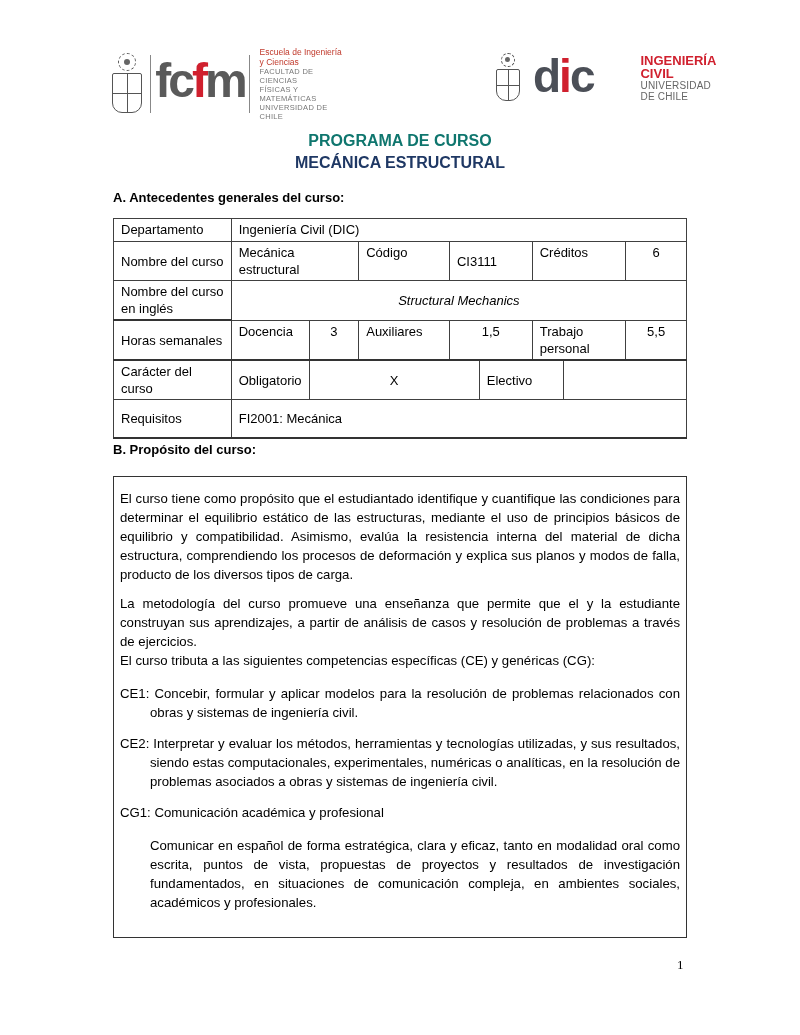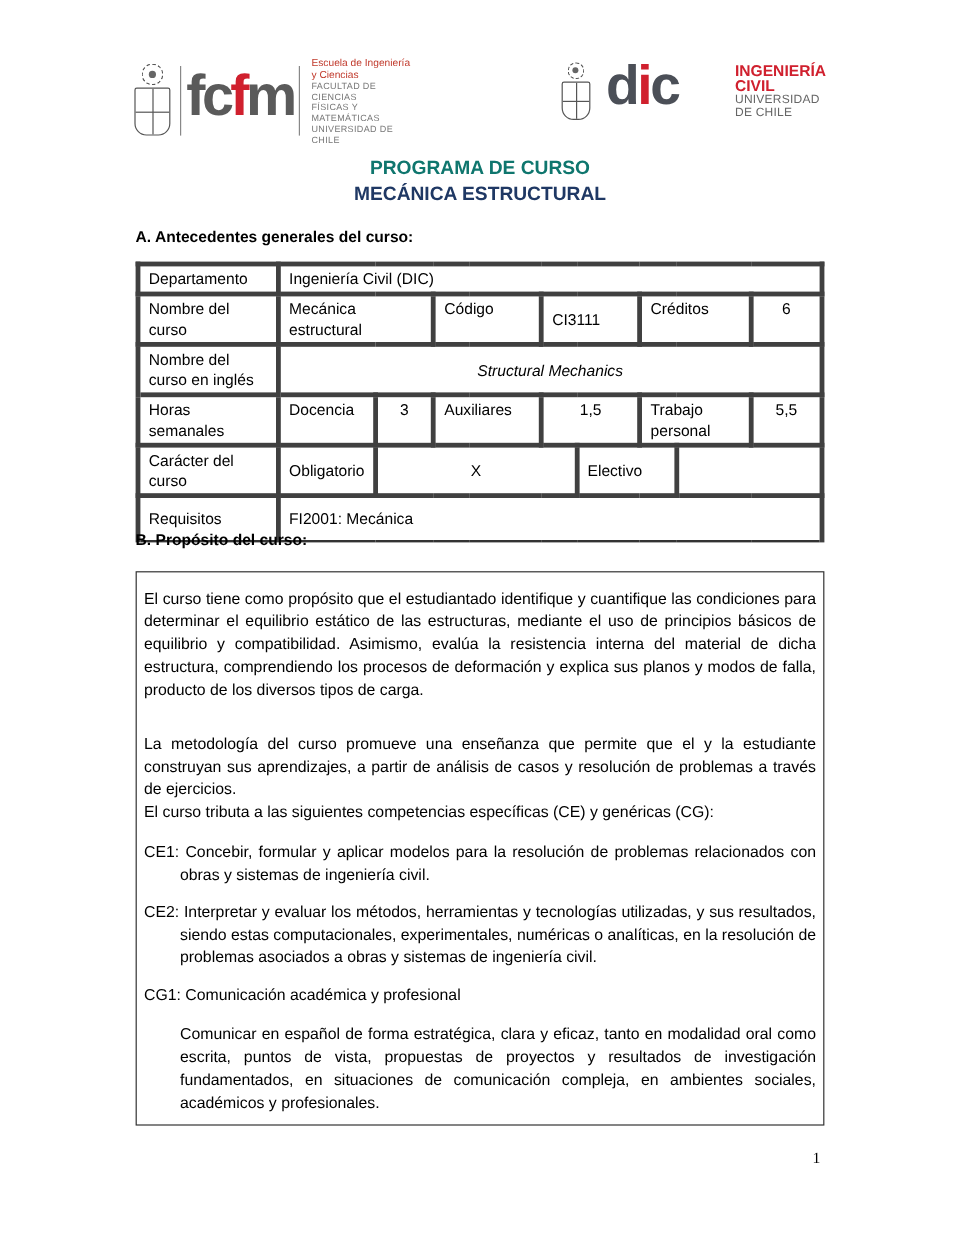--- a/index.html
+++ b/index.html
@@ -38,22 +38,22 @@
     font-family: "Liberation Sans", sans-serif; font-weight: bold;
     font-size: 48px; color: #5a5a5a; letter-spacing: -3px; line-height: 1;
     margin-top: -6px;
   }
   .fcfm-word .red { color: #d0202e; }
   .fcfm-text { margin-left: 6px; font-size: 7.5px; line-height: 9px; }
   .fcfm-text .r { color: #c0392b; font-size: 8.5px; line-height: 10px; }
   .fcfm-text .g { color: #777; letter-spacing: 0.3px; }
 
   .logo-right {
-    position: absolute; left: 468px; top: 52px; width: 200px; height: 52px;
-    display: flex; align-items: flex-start; gap: 27px;
+    position: absolute; left: 496px; top: 52px; width: 200px; height: 52px;
+    display: flex; align-items: center; gap: 27px;
   }
   .logo-right .crest { width: 24px; height: 50px; }
   .logo-right .crest .sun { width: 14px; height: 14px; left: 5px; }
   .logo-right .crest .sun::after { left: 3px; top: 3px; width: 5px; height: 5px; }
   .logo-right .crest .shield { top: 16px; width: 24px; height: 32px; }
   .dic-word {
     font-weight: bold; font-size: 46px; color: #4b4f57; letter-spacing: -2px;
     line-height: 1; margin-left: 4px; margin-top: -4px;
   }
   .dic-word .red { color: #d0202e; }
@@ -74,21 +74,21 @@
   }
   .sec-a { top: 190px; }
   .sec-b { top: 442px; }
 
   
   table.info {
     position: absolute; left: 113px; top: 218px; width: 574px;
     border-collapse: collapse; font-size: 13px;
   }
   table.info td {
-    border: 4px solid #404040; padding: 2px 7px; vertical-align: top;
+    border: 1px solid #404040; padding: 2px 7px; vertical-align: top;
     line-height: 17px;
   }
   table.info td.vm { vertical-align: middle; }
   table.info td.c { text-align: center; }
   table.info td.ital { font-style: italic; vertical-align: middle; text-align: center; }
   table.info tr.r1 td { height: 23px; }
   table.info tr.r2 td { height: 36px; }
   table.info tr.r3 td { height: 38px; }
   table.info tr.r4 td { height: 40px; }
   table.info tr.r5 td { height: 36px; }
@@ -97,21 +97,21 @@
   table.info tr.r6 td { border-bottom: 2px solid #333; }
   table.info tr.r5 td { border-top: 2px solid #333; }
 
   
   .purpose {
     position: absolute; left: 113px; top: 476px; width: 574px; height: 462px;
     border: 1.5px solid #333; padding: 12px 6px 0 6px;
     font-size: 13.2px; line-height: 19px; text-align: justify;
   }
   .purpose p { margin: 0; }
-  .purpose .gap1 { margin-top: 26px; }
+  .purpose .gap1 { margin-top: 10px; }
   .purpose .gap2 { margin-top: 0; }
   .purpose .gap3 { margin-top: 14px; }
   .purpose .gap4 { margin-top: 12px; }
   .purpose .hang { padding-left: 30px; text-indent: -30px; }
   .purpose .indent { padding-left: 30px; margin-top: 14px; }
 
   .page-number {
     position: absolute; left: 677px; top: 957px; font-size: 13px;
     font-family: "Liberation Serif", serif;
   }

